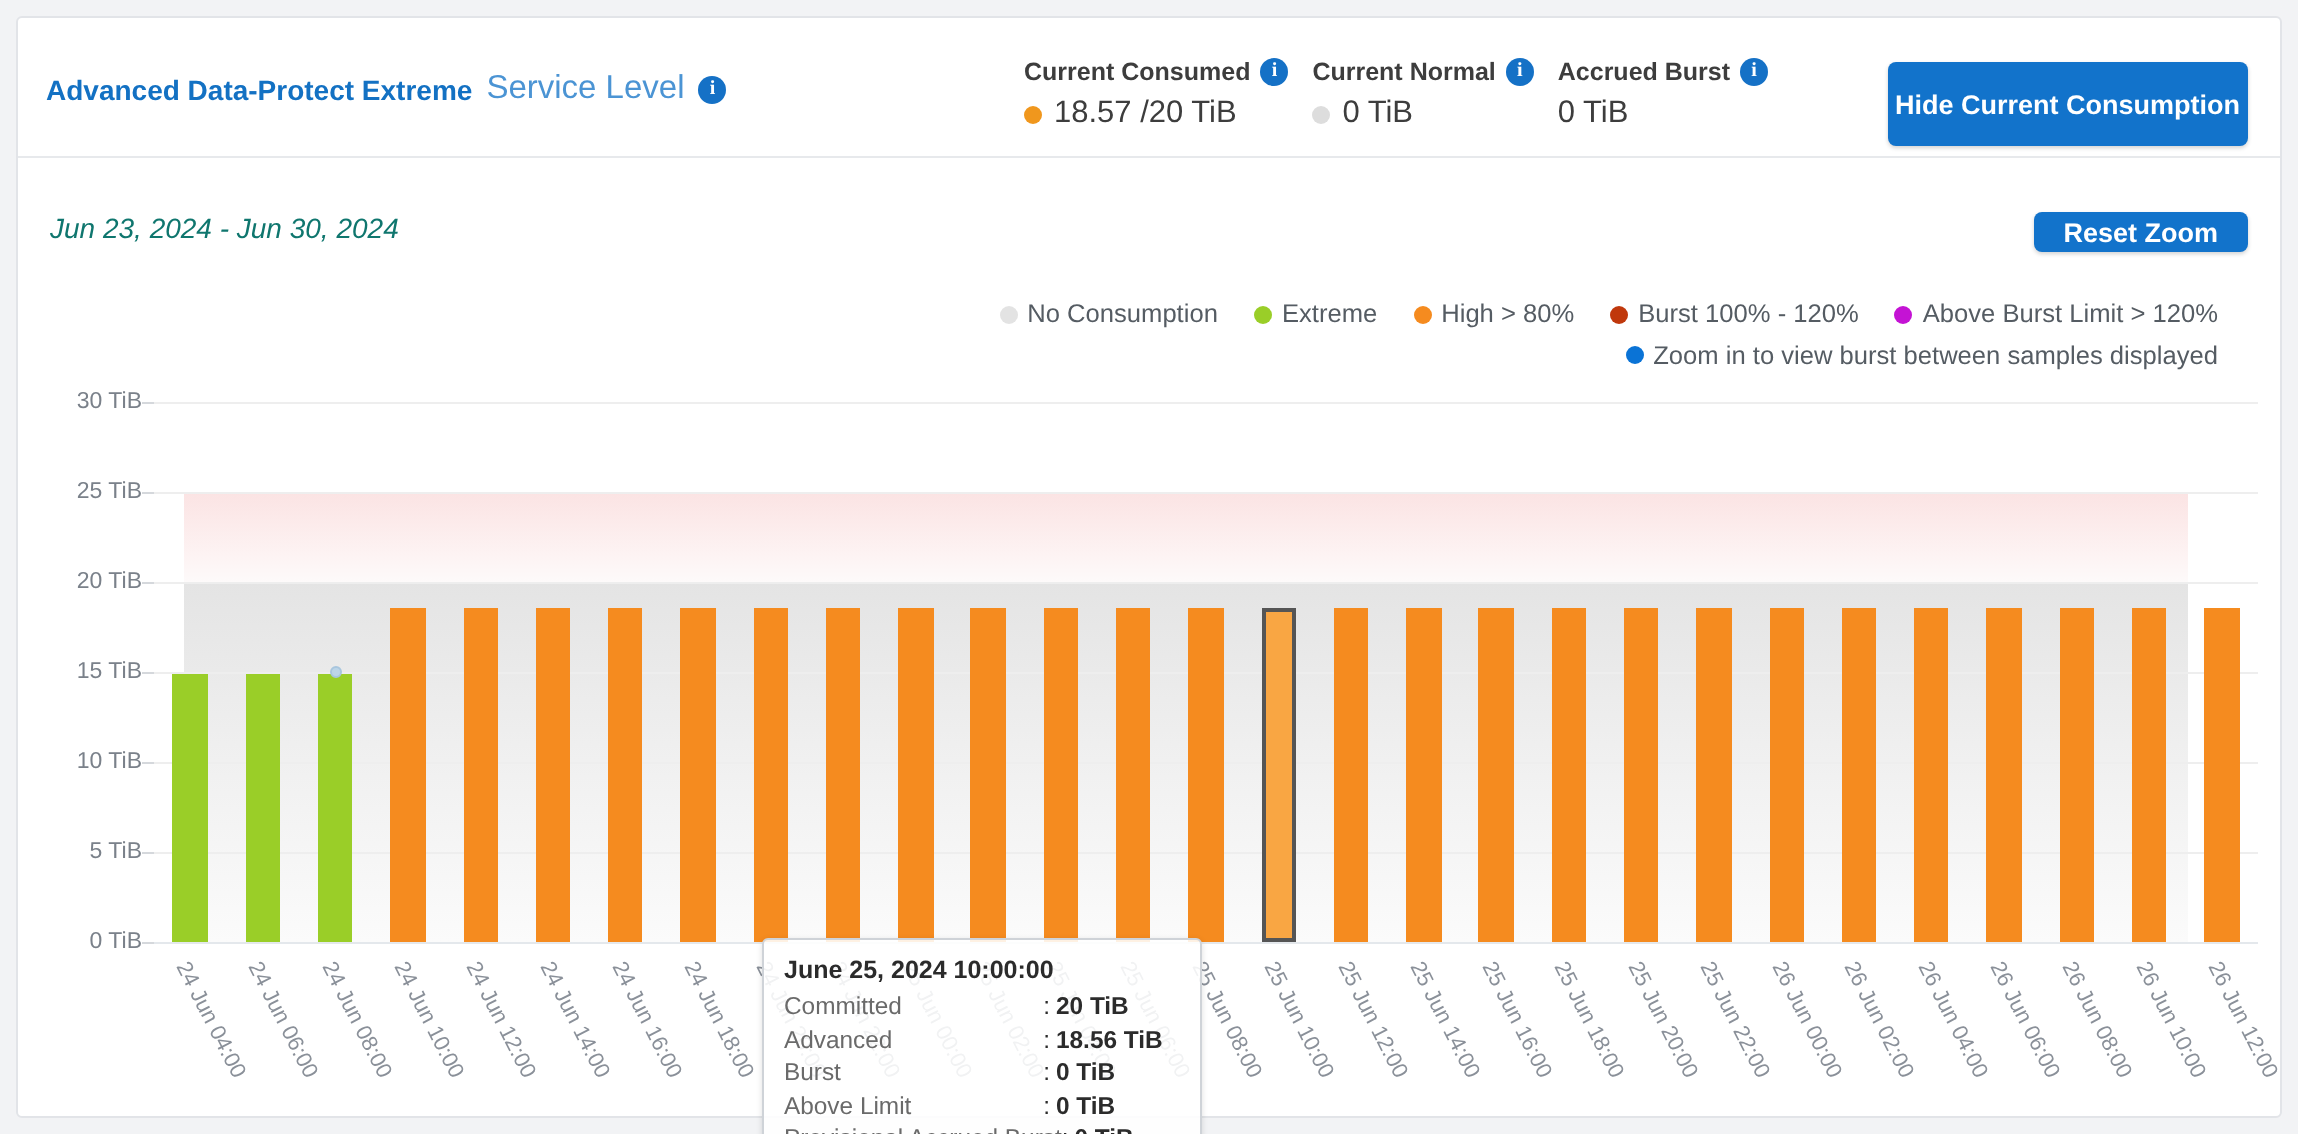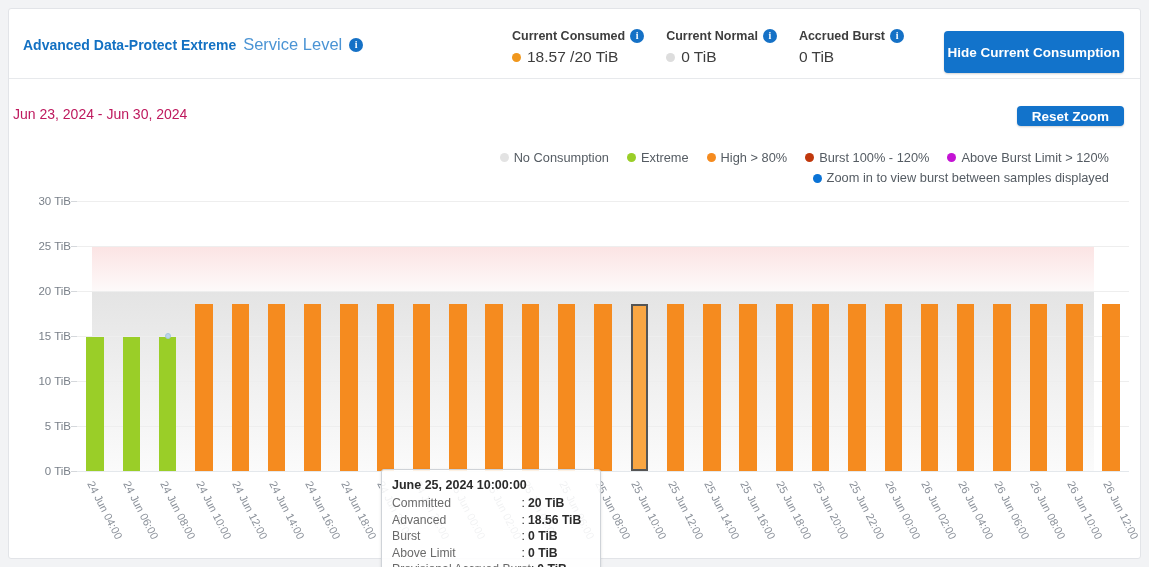--- a/index.html
+++ b/index.html
@@ -33,21 +33,21 @@
   .info-icon {
     display: inline-flex; align-items: center; justify-content: center;
     width: 14px; height: 14px; border-radius: 50%;
     background: #1571c6; color: #fff;
     font-size: 10px; font-weight: bold;
     font-family: "Liberation Serif", serif;
     line-height: 1; cursor: pointer;
   }
   .metrics {
     position: absolute; left: 503px; top: 20px;
-    display: flex; align-items: flex-start; gap: 22px;
+    display: flex; align-items: flex-start; gap: 12px;
   }
   .metric-label {
     display: flex; align-items: center; gap: 5px;
     font-size: 12.5px; color: #3d3d3d; font-weight: bold;
     white-space: nowrap; margin-bottom: 5px;
   }
   .metric-value {
     display: flex; align-items: center; gap: 6px;
     font-size: 15.5px; color: #3d3d3d; white-space: nowrap;
   }
@@ -59,22 +59,22 @@
     font-family: "Liberation Sans", sans-serif;
     font-size: 13.5px; font-weight: bold;
     cursor: pointer;
     box-shadow: 0 1px 2px rgba(0,0,0,.18);
     white-space: nowrap;
   }
   #hide-btn { right: 16px; top: 22px; height: 42px; padding: 0 4px; }
   #reset-btn { right: 16px; top: 97px; height: 20px; padding: 0 15px; }
   
   .daterange {
-    position: absolute; left: 4px; top: 97px;
-    font-size: 14px; color: #be185d;
+    position: absolute; left: 16px; top: 97px;
+    font-size: 14px; color: #0f766e; font-style: italic;
   }
   
   .legend {
     position: absolute; left: 0; top: 138px; width: 1100px;
     text-align: right;
   }
   .legend-row { line-height: 20px; white-space: nowrap; }
   .legend-item {
     display: inline-flex; align-items: center; gap: 5px;
     margin-left: 18px; cursor: pointer;

